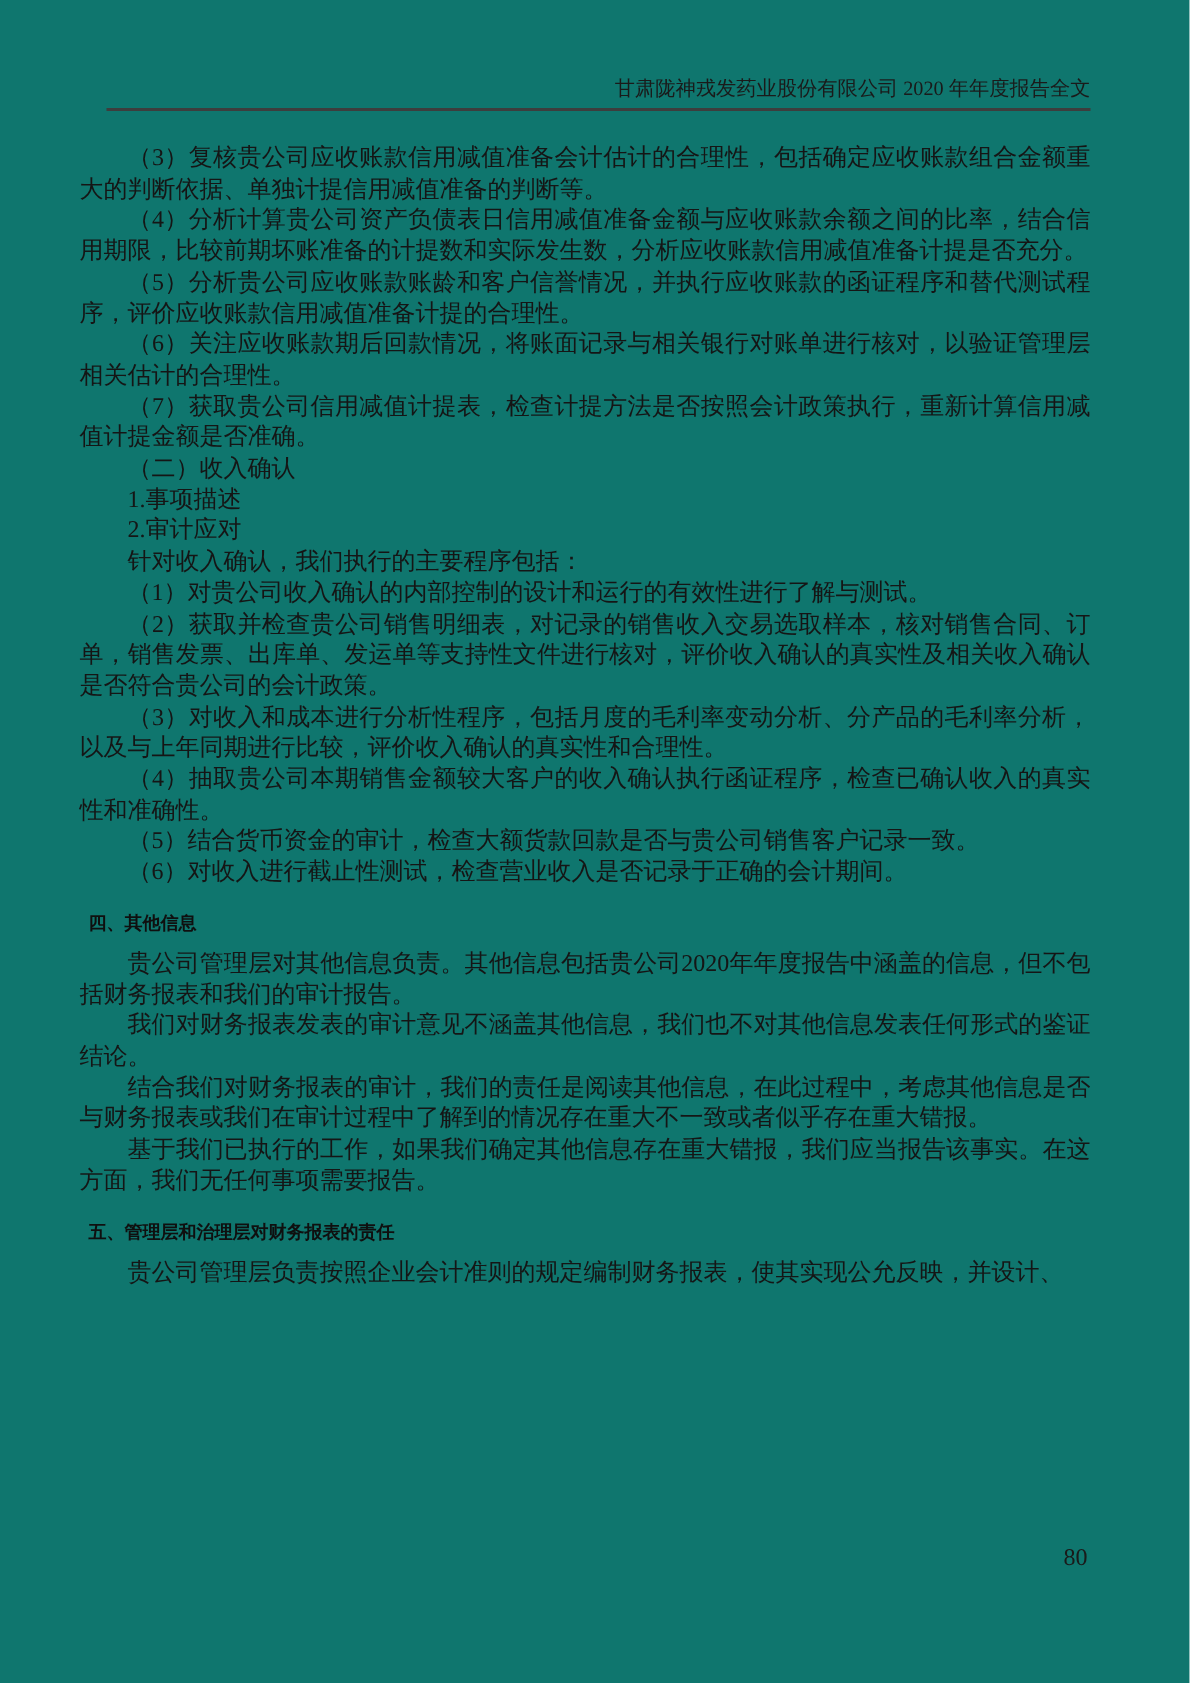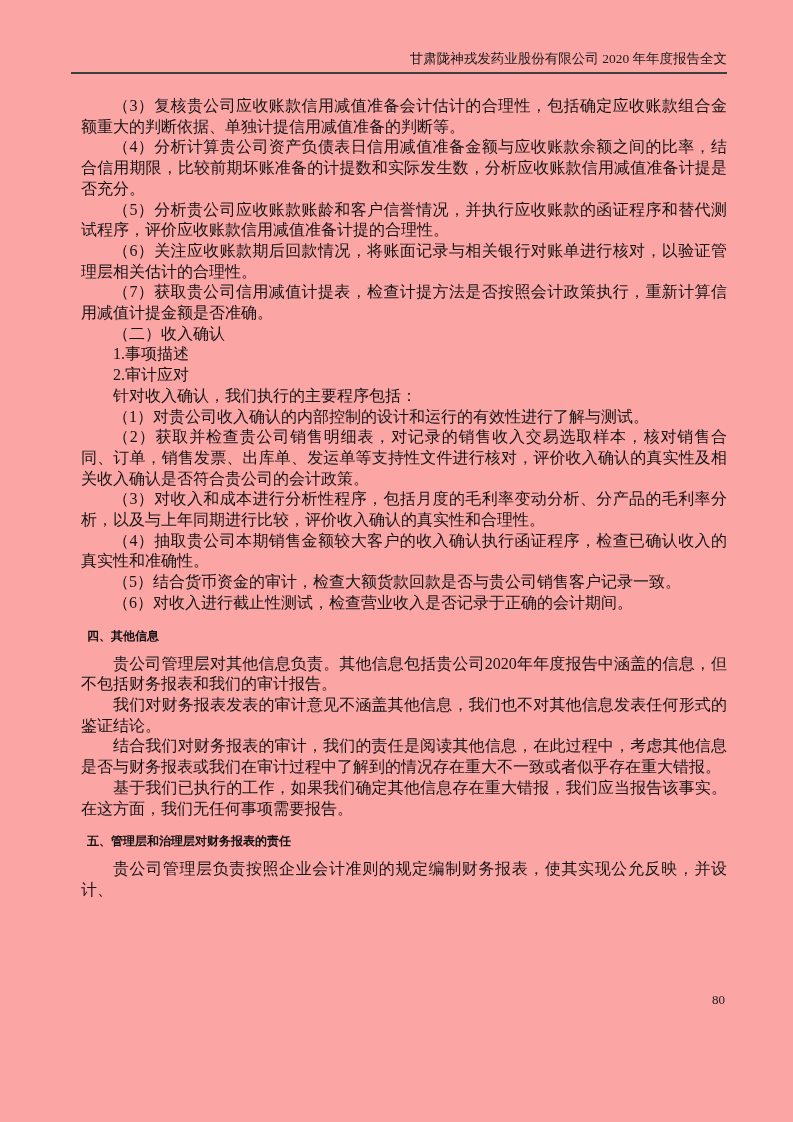--- a/index.html
+++ b/index.html
@@ -4,21 +4,21 @@
 <style>
   html, body {
     margin: 0;
     padding: 0;
     background: #ffffff;
   }
   .page {
     position: relative;
     width: 793px;
     height: 1122px;
-    background: #fca5a5;
+    background: #0f766e;
     overflow: hidden;
     box-sizing: border-box;
     font-family: "Liberation Serif", "DejaVu Serif", serif;
     color: #151515;
     padding-left: 16px;
   }
   .page-header {
     position: absolute;
     top: 50px;
     left: 71px;
@@ -26,21 +26,21 @@
     text-align: right;
     font-size: 13.5px;
     line-height: 17px;
     padding-bottom: 5px;
     border-bottom: 2px solid #3d3d3d;
     color: #1a1a1a;
   }
   .content {
     position: absolute;
     top: 96px;
-    left: 81px;
+    left: 53px;
     right: 66px;
     font-size: 16px;
     line-height: 20.7px;
     text-align: justify;
     text-justify: inter-ideograph;
   }
   .para {
     margin: 0;
     padding: 0;
     text-indent: 32px;
@@ -48,23 +48,23 @@
   .section-heading {
     font-size: 12px;
     font-weight: bold;
     line-height: 22px;
     margin: 11px 0 7px 6px;
     text-indent: 0;
     color: #0f0f0f;
   }
   .page-number {
     position: absolute;
-    top: 992px;
+    top: 1030px;
     right: 68px;
-    font-size: 13px;
+    font-size: 16px;
     color: #1a1a1a;
   }
 </style>
 </head>
 <body>
 
 <div class="page">
 
   <div class="page-header">
     <span class="page-header-title">甘肃陇神戎发药业股份有限公司 2020 年年度报告全文</span>

